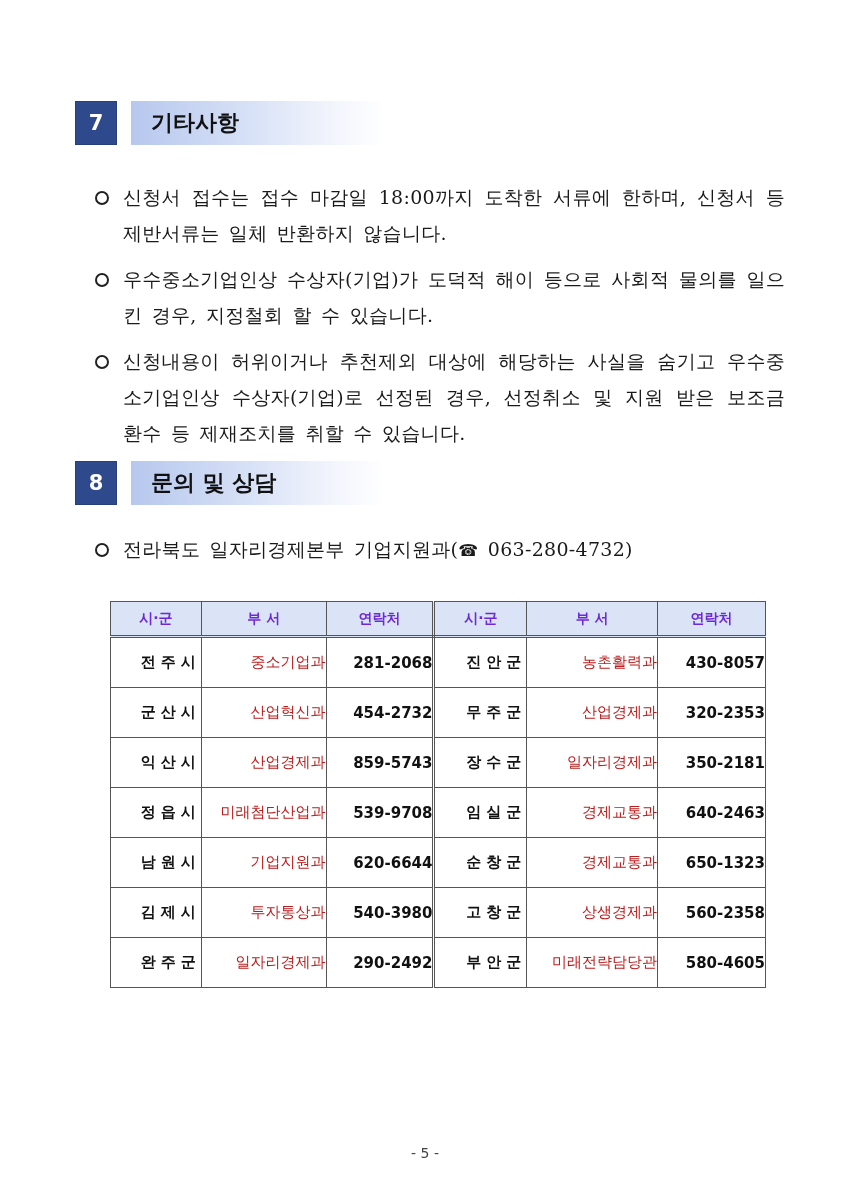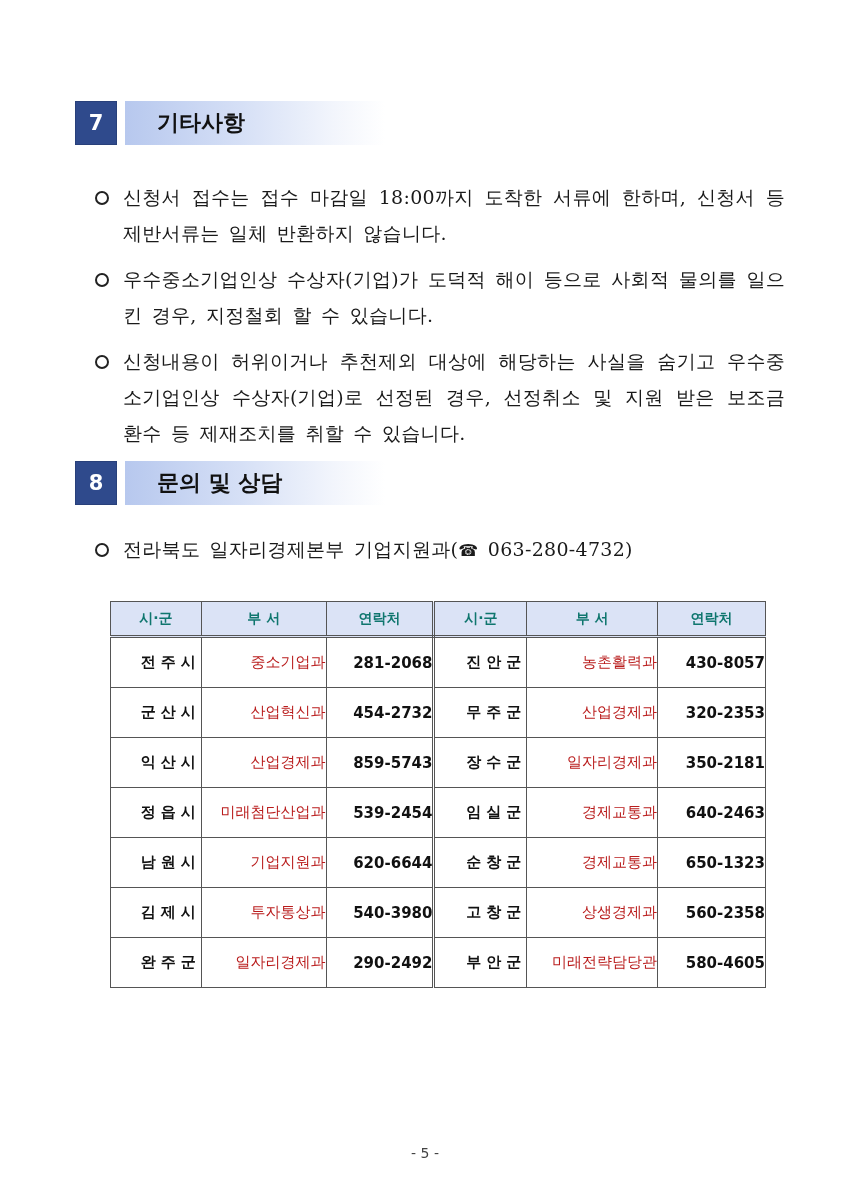--- a/index.html
+++ b/index.html
@@ -4,36 +4,36 @@
 <style>
   html, body { margin: 0; padding: 0; background: #ffffff; }
   body { width: 850px; height: 1202px; position: relative; overflow: hidden;
          font-family: "DejaVu Serif", "Liberation Serif", serif; color: #1a1a1a; }
 
   .section-header { position: absolute; left: 75px; height: 44px; width: 310px; display: flex; }
   .section-num { width: 42px; height: 44px; background: #2f4a8c; color: #fff;
                  font-family: "DejaVu Sans", sans-serif; font-weight: bold; font-size: 21px;
                  display: flex; align-items: center; justify-content: center;
                  box-shadow: inset 0 0 0 1px #28407a; }
-  .section-title { margin-left: 8px; flex: 1; height: 44px;
+  .section-title { margin-left: 14px; flex: 1; height: 44px;
                    background: linear-gradient(90deg, #b7c8ee 0%, #d6e0f6 45%, #f2f5fc 80%, #ffffff 100%);
-                   display: flex; align-items: center; padding-left: 32px;
+                   display: flex; align-items: center; padding-left: 20px;
                    font-family: "DejaVu Sans", sans-serif; font-weight: bold; font-size: 22px; color: #111; }
 
   .bullets { position: absolute; left: 95px; width: 690px; }
   .bullet { display: flex; font-size: 19px; line-height: 36px; margin-bottom: 2px; margin-top: 10px; }
   .bullet-mark { width: 28px; flex: none; display: flex; justify-content: flex-start; padding-top: 12px; }
   .circle { width: 10px; height: 10px; border: 2px solid #222; border-radius: 50%; }
   .bullet-text { flex: 1; text-align: justify; text-align-last: left; letter-spacing: 0.3px; word-spacing: 3px; }
   .phone-icon { font-family: "DejaVu Sans", sans-serif; font-size: 16px; }
 
   table.contacts { position: absolute; left: 110px; top: 601px; width: 656px; border-collapse: collapse;
                    font-family: "DejaVu Sans", sans-serif; }
   table.contacts th, table.contacts td { border: 1px solid #555; text-align: center; padding: 0; }
-  table.contacts th { background: #dbe3f6; height: 33px; font-size: 14px; font-weight: bold; color: #0f766e;
+  table.contacts th { background: #dbe3f6; height: 33px; font-size: 14px; font-weight: bold; color: #6d28d9;
                       border-bottom: 3px double #555; }
   table.contacts td { height: 49px; font-size: 15px; text-align: right; }
   td.region { font-weight: bold; font-size: 16px; letter-spacing: 5px; color: #111; }
   td.dept { color: #b91c1c; font-size: 15px; }
   td.phone { font-weight: bold; font-size: 15px; color: #111; }
   .split { border-right: 3px double #555 !important; }
 
   .page-num { position: absolute; top: 1145px; left: 0; width: 850px; text-align: center;
               font-family: "DejaVu Sans", sans-serif; font-size: 14px; color: #444; }
 </style>
@@ -122,21 +122,21 @@
       <td class="region">익산시</td>
       <td class="dept">산업경제과</td>
       <td class="phone split">859-5743</td>
       <td class="region">장수군</td>
       <td class="dept">일자리경제과</td>
       <td class="phone">350-2181</td>
     </tr>
     <tr>
       <td class="region">정읍시</td>
       <td class="dept">미래첨단산업과</td>
-      <td class="phone split">539-2454</td>
+      <td class="phone split">539-9708</td>
       <td class="region">임실군</td>
       <td class="dept">경제교통과</td>
       <td class="phone">640-2463</td>
     </tr>
     <tr>
       <td class="region">남원시</td>
       <td class="dept">기업지원과</td>
       <td class="phone split">620-6644</td>
       <td class="region">순창군</td>
       <td class="dept">경제교통과</td>

